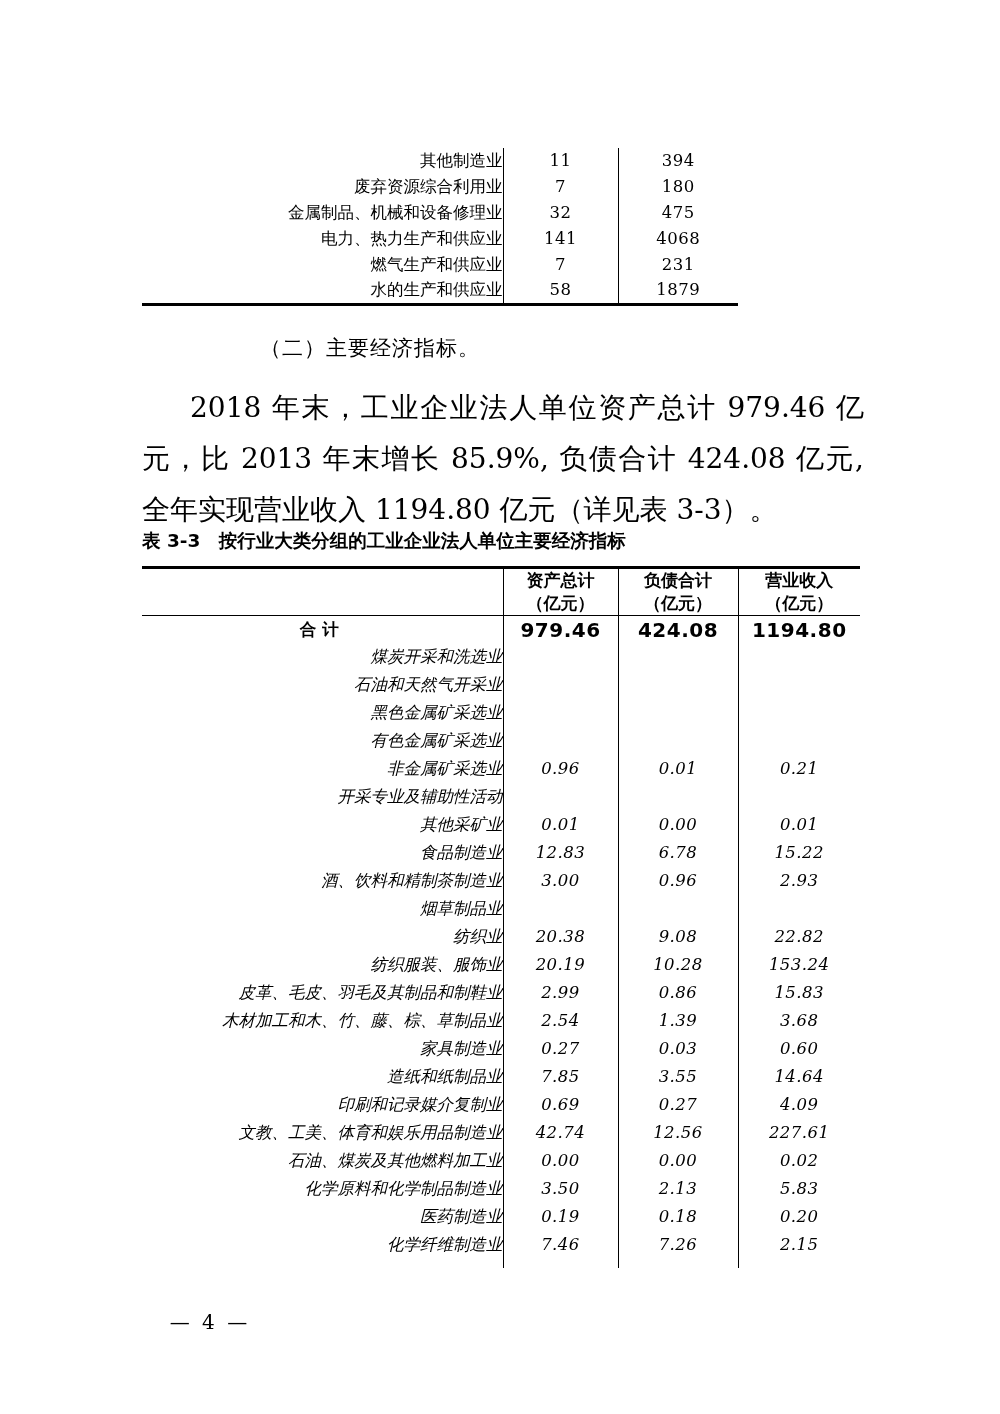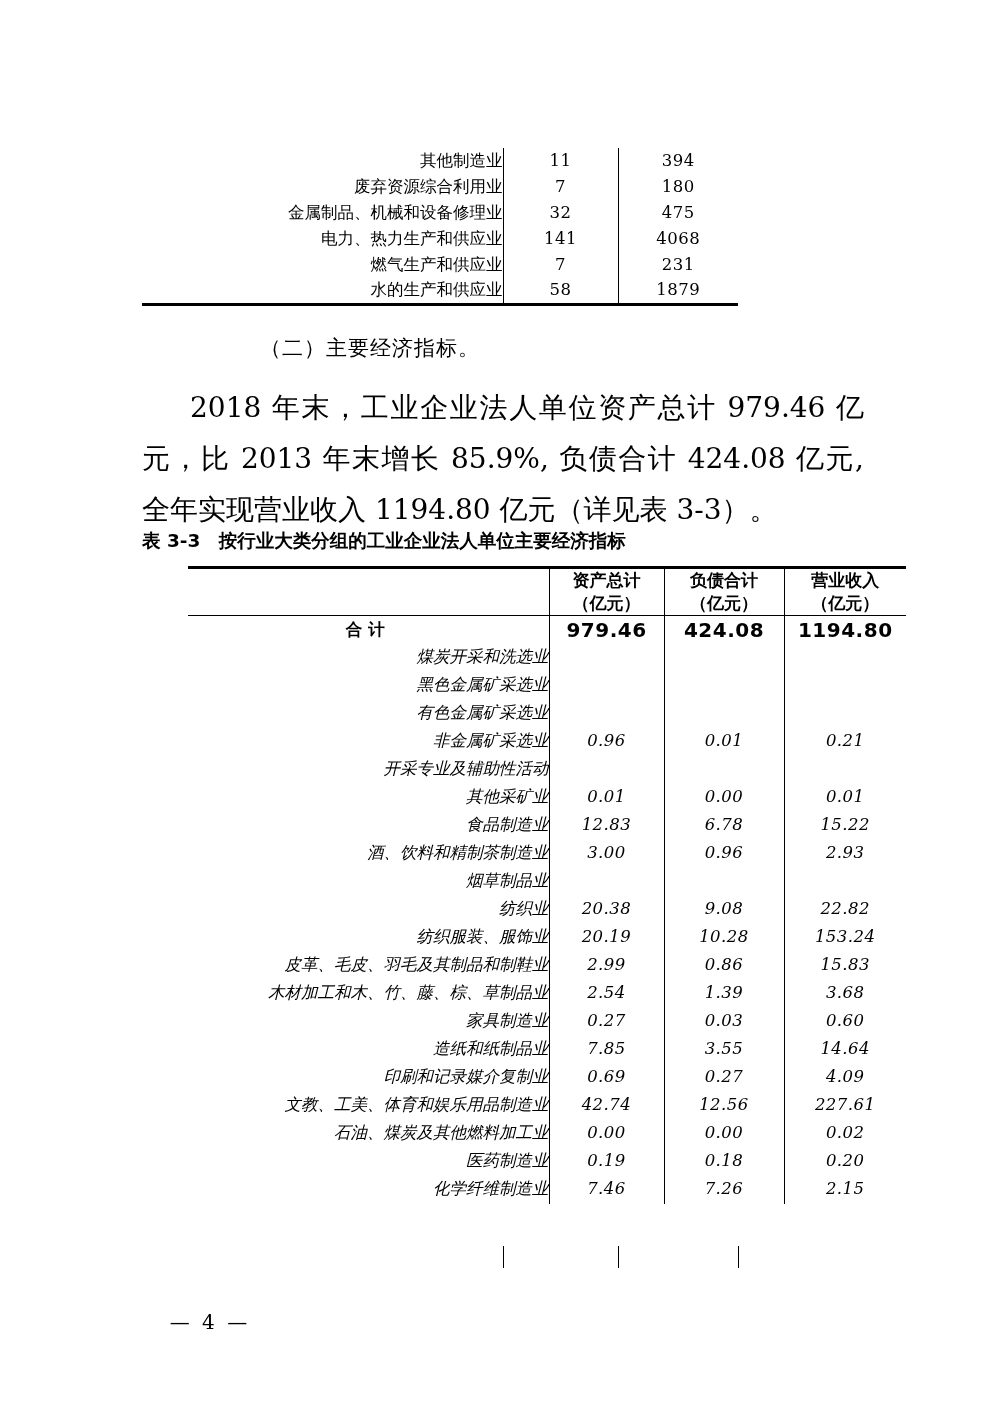--- a/index.html
+++ b/index.html
@@ -99,21 +99,20 @@
     text-align: left;
     font-size: 18.5px;
     font-weight: bold;
     font-family: "DejaVu Sans", "Liberation Sans", sans-serif;
     white-space: nowrap;
   }
 
   #table-main {
     top: 566px;
     border-top: 3.5px solid #000;
-    margin-left: 46px;
   }
   #table-main tr.header-row { height: 47px; }
   #table-main tr.header-row td {
     border-bottom: 1.6px solid #000;
     text-align: center;
     font-size: 17px;
     font-weight: bold;
     font-family: "DejaVu Sans", "Liberation Sans", sans-serif;
     line-height: 23px;
   }
@@ -245,20 +244,26 @@
         <td class="cell-num vline-l">424.08</td>
         <td class="cell-num vline-l">1194.80</td>
       </tr>
     <tr class="data-row">
           <td class="cell-name">煤炭开采和洗选业</td>
           <td class="cell-num vline-l"></td>
           <td class="cell-num vline-l"></td>
           <td class="cell-num vline-l"></td>
         </tr>
         <tr class="data-row">
+          <td class="cell-name">石油和天然气开采业</td>
+          <td class="cell-num vline-l"></td>
+          <td class="cell-num vline-l"></td>
+          <td class="cell-num vline-l"></td>
+        </tr>
+        <tr class="data-row">
           <td class="cell-name">黑色金属矿采选业</td>
           <td class="cell-num vline-l"></td>
           <td class="cell-num vline-l"></td>
           <td class="cell-num vline-l"></td>
         </tr>
         <tr class="data-row">
           <td class="cell-name">有色金属矿采选业</td>
           <td class="cell-num vline-l"></td>
           <td class="cell-num vline-l"></td>
           <td class="cell-num vline-l"></td>
@@ -345,20 +350,26 @@
           <td class="cell-name">文教、工美、体育和娱乐用品制造业</td>
           <td class="cell-num vline-l">42.74</td>
           <td class="cell-num vline-l">12.56</td>
           <td class="cell-num vline-l">227.61</td>
         </tr>
         <tr class="data-row">
           <td class="cell-name">石油、煤炭及其他燃料加工业</td>
           <td class="cell-num vline-l">0.00</td>
           <td class="cell-num vline-l">0.00</td>
           <td class="cell-num vline-l">0.02</td>
+        </tr>
+        <tr class="data-row">
+          <td class="cell-name">化学原料和化学制品制造业</td>
+          <td class="cell-num vline-l">3.50</td>
+          <td class="cell-num vline-l">2.13</td>
+          <td class="cell-num vline-l">5.83</td>
         </tr>
         <tr class="data-row">
           <td class="cell-name">医药制造业</td>
           <td class="cell-num vline-l">0.19</td>
           <td class="cell-num vline-l">0.18</td>
           <td class="cell-num vline-l">0.20</td>
         </tr>
         <tr class="data-row">
           <td class="cell-name">化学纤维制造业</td>
           <td class="cell-num vline-l">7.46</td>

